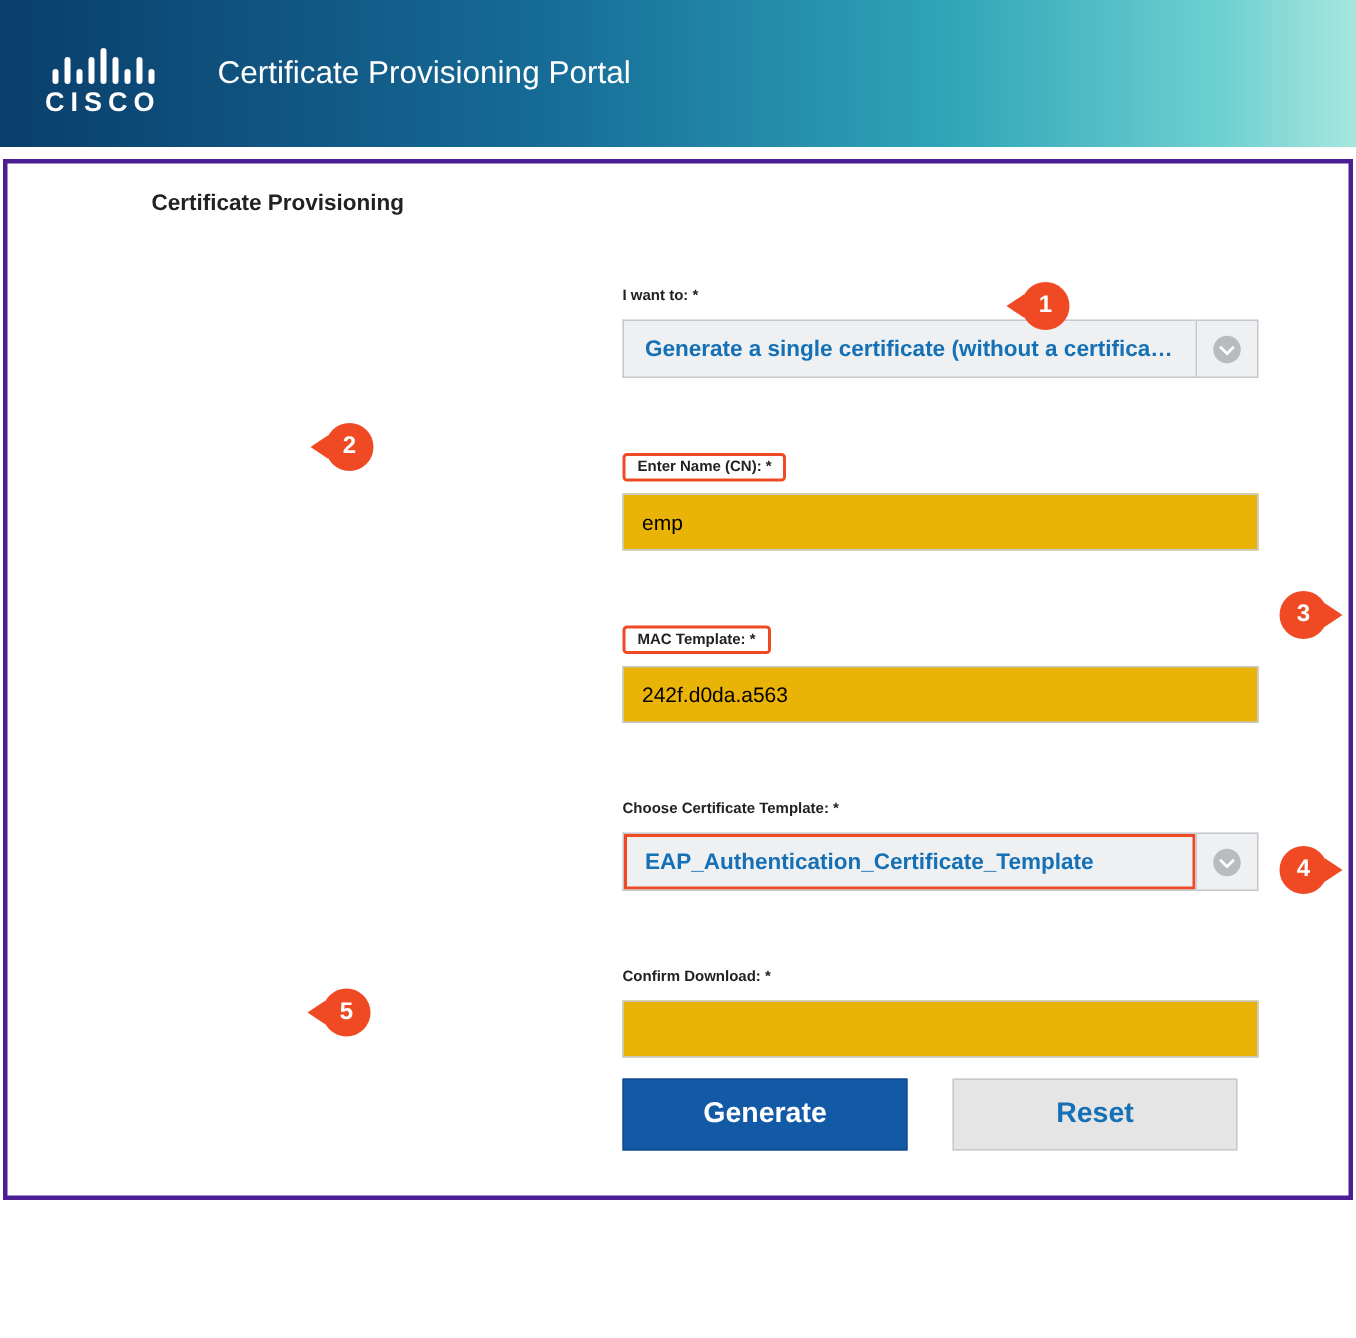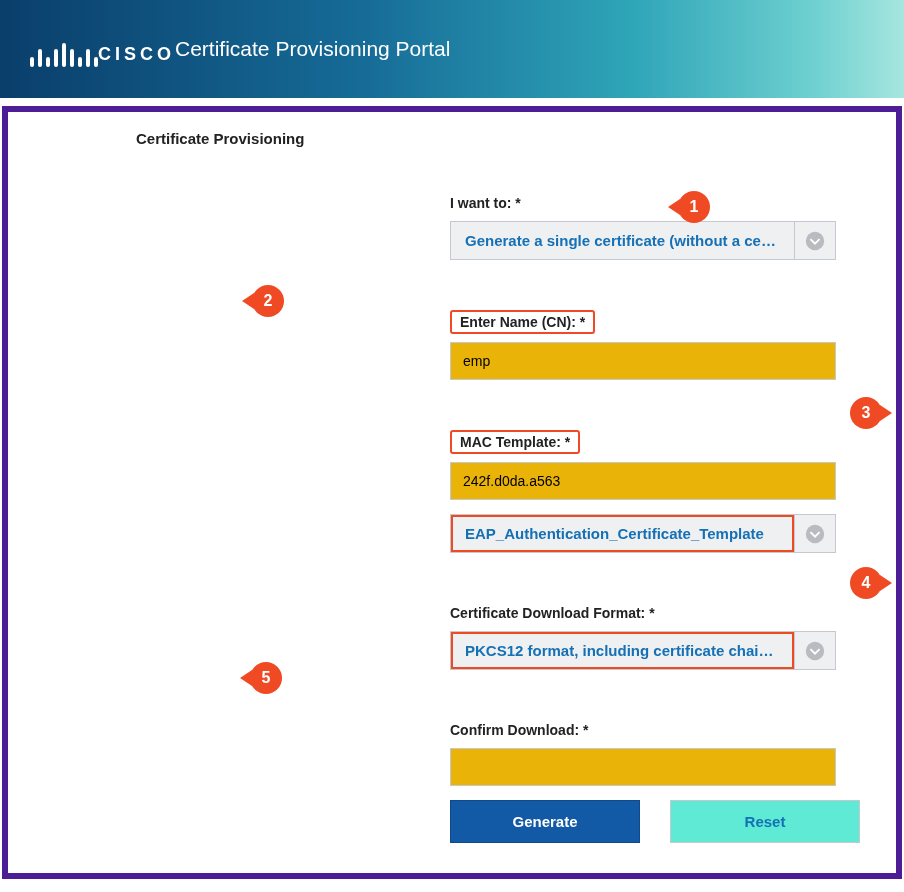--- a/index.html
+++ b/index.html
@@ -3,53 +3,53 @@
   <meta charset="utf-8">
   <style>
     * { box-sizing: border-box; margin: 0; padding: 0; }
     body { font-family: Arial, Helvetica, sans-serif; font-size: 14px; color: #222; background: #fff; width: 904px; }
 
     .header {
       height: 98px;
       background: linear-gradient(90deg, #0a3e6b 0%, #166b97 40%, #2fa5b8 70%, #6ed0d0 90%, #a7e6df 100%);
       display: flex; align-items: center; padding: 0 30px; color: #fff;
     }
-    .logo { display: flex; align-items: center; margin-top: 8px; }
+    .logo { display: flex; flex-direction: column; align-items: center; margin-right: 38px; margin-top: 8px; }
     .logo-bars { display: flex; align-items: flex-end; gap: 4px; height: 28px; }
     .logo-bars span { display: block; width: 4px; background: #fff; border-radius: 2px; }
     .logo-bars .s1 { height: 10px; } .logo-bars .s2 { height: 18px; } .logo-bars .s3 { height: 24px; }
     .logo-text { font-size: 18px; letter-spacing: 4px; font-weight: bold; margin-top: 2px; }
     .header-title { font-size: 21px; font-weight: 500; }
 
-    .content-wrap { border: 6px solid #4c1d95; margin: 8px 2px 0 2px; padding-left: 32px; }
+    .content-wrap { border: 3px solid #4c1d95; margin: 8px 2px 0 2px; }
     .section-title { font-weight: bold; font-size: 15px; padding: 18px 0 10px 96px; }
 
     .form-area { position: relative; padding: 0 60px 30px 410px; }
     .field { margin-bottom: 14px; position: relative; }
-    .label { display: inline-block; font-weight: bold; font-size: 14px; padding: 2px 6px 2px 0; margin-top: 36px; }
+    .label { display: inline-block; font-weight: bold; font-size: 10px; padding: 2px 6px 2px 0; margin-top: 36px; }
     .label.boxed { border: 2px solid #f04a24; border-radius: 3px; padding: 2px 8px; }
 
     .dropdown { display: flex; align-items: stretch; margin-top: 8px; }
     .dd-body { flex: 1; background: #eef0f2; border: 1px solid #c5c9cd; border-right: none;
                padding: 10px 14px; color: #1570b5; font-weight: bold; font-size: 15px;
                white-space: nowrap; overflow: hidden; text-overflow: ellipsis; }
     .dd-body.boxed { box-shadow: inset 0 0 0 2px #f04a24; }
     .dd-arrow { width: 42px; background: #eef0f2; border: 1px solid #c5c9cd;
                 display: flex; align-items: center; justify-content: center; }
     .dd-arrow svg { width: 22px; height: 22px; }
 
     .textbox { width: 100%; margin-top: 8px; padding: 10px 12px; font-size: 14px;
                border: 1px solid #c5c9cd; background: #eab308; font-family: Liberation Sans, sans-serif; }
     .textbox::placeholder { color: #8a8f94; }
 
     .buttons { display: flex; gap: 30px; margin-top: 14px; }
-    .btn { flex: 0 0 190px; padding: 12px 0; font-size: 15px; font-weight: bold; text-align: center;
+    .btn { flex: 0 0 190px; padding: 12px 0; font-size: 19px; font-weight: bold; text-align: center;
            border: 1px solid #c5c9cd; cursor: pointer; }
     .btn-primary { background: #135aa6; color: #fff; border-color: #0f4b8c; }
-    .btn-secondary { background: #5eead4; color: #1570b5; }
+    .btn-secondary { background: #e5e5e5; color: #1570b5; }
 
     .callout { position: absolute; width: 32px; height: 32px; background: #f04a24; color: #fff;
                border-radius: 50%; display: flex; align-items: center; justify-content: center;
                font-weight: bold; font-size: 16px; z-index: 5; }
     .callout.left::before, .callout.right::before {
       content: ""; position: absolute; width: 0; height: 0;
       border-top: 8px solid transparent; border-bottom: 8px solid transparent;
     }
     .callout.left::before { left: -10px; border-right: 12px solid #f04a24; }
     .callout.right::before { right: -10px; border-left: 12px solid #f04a24; }
@@ -113,44 +113,33 @@
       <span class="label boxed">Enter Name (CN): *</span>
       <input type="text" class="textbox" value="emp" style="">
     </div>
 
     <div class="field">
       <span class="label boxed">MAC Template: *</span>
       <input type="text" class="textbox" value="242f.d0da.a563" style="">
     </div>
 
     <div class="field">
+      <span class="label">Choose Certificate Template: *</span>
       <div class="dropdown">
         <div class="dd-body boxed">EAP_Authentication_Certificate_Template</div>
         <div class="dd-arrow">
           <svg viewBox="0 0 24 24">
               <circle cx="12" cy="12" r="10" fill="#b8bcc0"></circle>
               <path d="M7 10l5 5 5-5" fill="none" stroke="#fff" stroke-width="2"></path>
             </svg>
         </div>
       </div>
     </div>
 
 
-    <div class="field">
-      <span class="label">Certificate Download Format: *</span>
-      <div class="dropdown">
-        <div class="dd-body boxed">PKCS12 format, including certificate chain (…</div>
-        <div class="dd-arrow">
-          <svg viewBox="0 0 24 24">
-              <circle cx="12" cy="12" r="10" fill="#b8bcc0"></circle>
-              <path d="M7 10l5 5 5-5" fill="none" stroke="#fff" stroke-width="2"></path>
-            </svg>
-        </div>
-      </div>
-    </div>
 
     <div class="field">
     </div>
 
     <div class="field">
       <span class="label">Confirm Download: *</span>
       <input type="password" class="textbox" value="" style="">
     </div>
 
     <div class="buttons">

